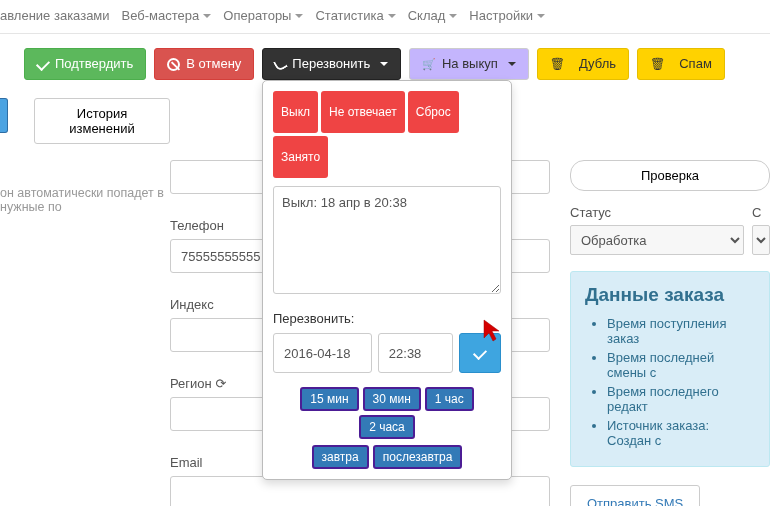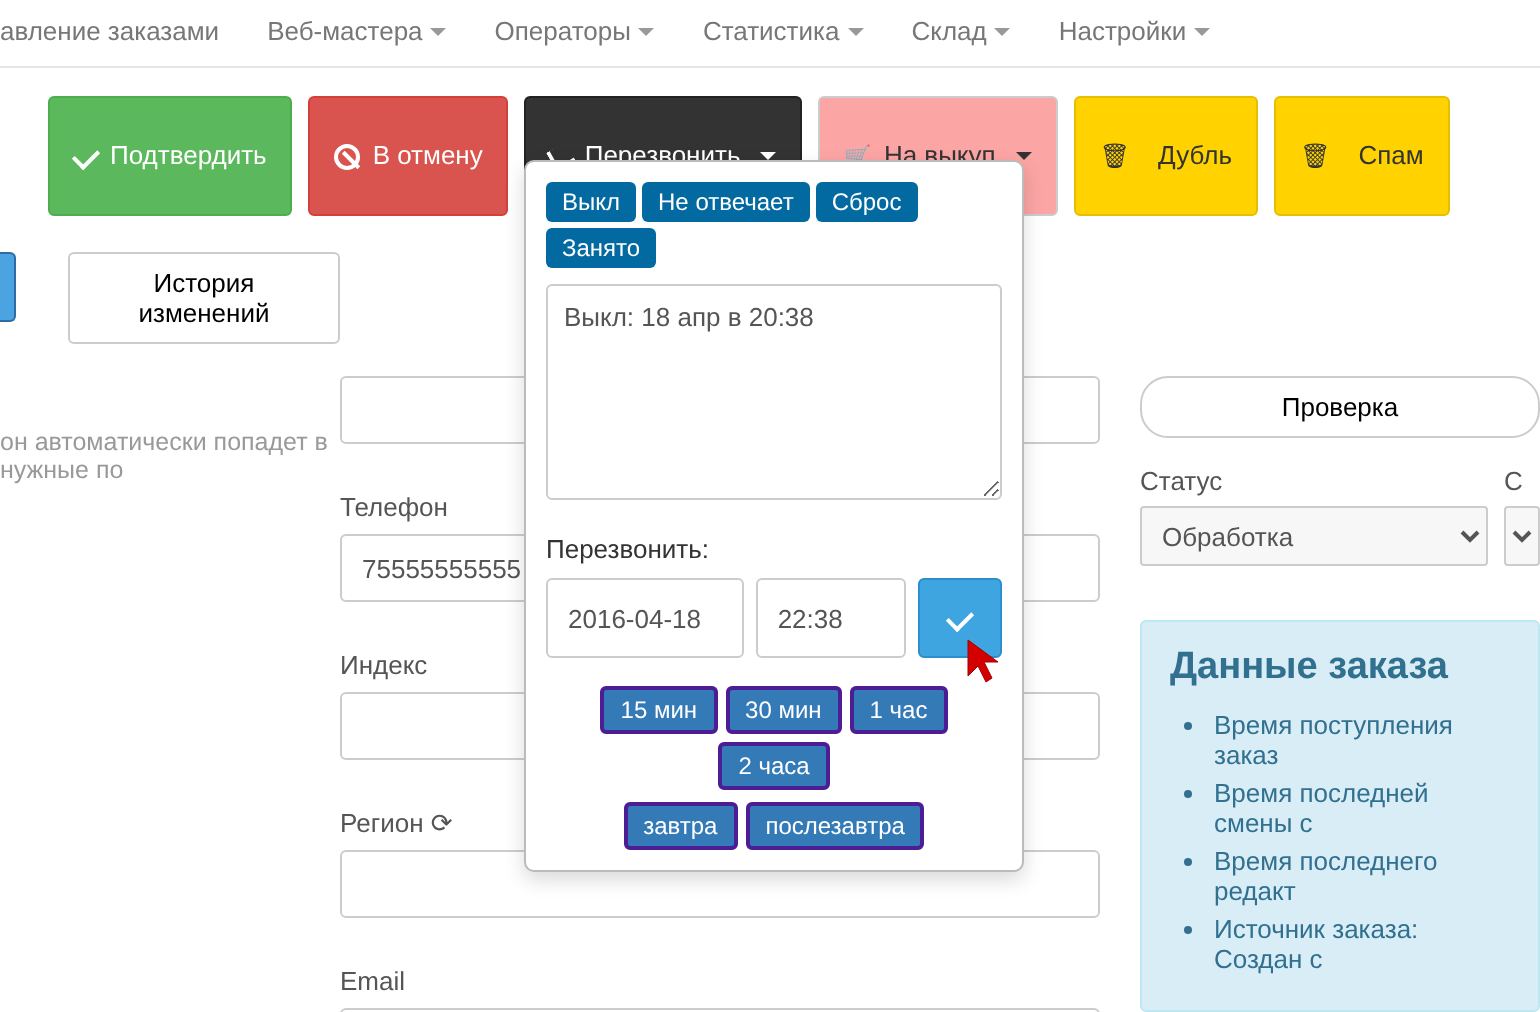--- a/index.html
+++ b/index.html
@@ -13,21 +13,21 @@
     overflow: hidden;
     position: relative;
   }
   
   .topnav {
     display: flex;
     align-items: flex-start;
     padding: 8px 10px 10px 0;
     font-size: 13px;
     color: #777;
-    gap: 24px;
+    gap: 12px;
   }
   .topnav .nav-item { cursor: pointer; display: flex; align-items: center; gap: 4px; }
   .caret-down {
     width: 0; height: 0;
     border-left: 4px solid transparent;
     border-right: 4px solid transparent;
     border-top: 4px solid #999;
     display: inline-block;
   }
   .divider { height: 1px; background: #e5e5e5; margin-bottom: 14px; }
@@ -36,30 +36,30 @@
     display: flex;
     gap: 8px;
     padding: 0 0 18px 24px;
   }
   .btn {
     display: inline-flex;
     align-items: center;
     gap: 6px;
     font-size: 13px;
     line-height: 1.4;
-    padding: 20px 12px;
+    padding: 6px 12px;
     border-radius: 3px;
     border: 1px solid transparent;
     cursor: pointer;
     white-space: nowrap;
   }
   .btn-success { background: #5cb85c; border-color: #4cae4c; color: #fff; }
   .btn-danger  { background: #d9534f; border-color: #d43f3a; color: #fff; }
   .btn-dark    { background: #333; border-color: #222; color: #fff; }
-  .btn-default { background: #fca5a5; border-color: #ccc; color: #333; }
+  .btn-default { background: #c4b5fd; border-color: #ccc; color: #333; }
   .btn-warning { background: #ffd200; border-color: #e6be00; color: #333; gap: 14px; }
   .btn-primary-sm {
     background: #337ab7; border: 2px solid #4c1d95; color: #fff;
     font-size: 12px; padding: 3px 8px; border-radius: 3px; cursor: pointer;
   }
   .btn-confirm {
     background: #3ea5e0; border: 1px solid #2a8fcc; color: #fff;
     padding: 7px 14px; border-radius: 3px; cursor: pointer;
     display: inline-flex; align-items: center;
   }
@@ -169,22 +169,22 @@
     width: 250px;
     background: #fff;
     border: 1px solid #bbb;
     border-radius: 5px;
     box-shadow: 0 4px 10px rgba(0,0,0,0.15);
     padding: 10px;
     z-index: 100;
   }
   .tag-row { display: flex; gap: 3px; flex-wrap: wrap; margin-bottom: 8px; }
   .tag {
-    background: #0369a1; color: #fff; font-size: 12px;
-    padding: 3px 8px; border-radius: 3px; cursor: pointer;
+    background: #ef4444; color: #fff; font-size: 12px;
+    padding: 14px 8px; border-radius: 3px; cursor: pointer;
   }
   .note-area {
     width: 100%; height: 108px;
     border: 1px solid #ccc; border-radius: 3px;
     padding: 8px; font-size: 13px; color: #555;
     resize: both;
     font-family: inherit;
   }
   .recall-label { font-size: 13px; color: #333; margin: 14px 0 7px 0; }
   .recall-row { display: flex; gap: 6px; }
@@ -203,21 +203,21 @@
   .select {
     width: 100%; height: 30px;
     border: 1px solid #ccc; border-radius:2px;
     font-size: 13px; background:#f7f7f7; color:#555;
     padding: 3px 6px;
   }
   .right-row { display:flex; gap:8px; align-items:flex-end;margin-top:12px;}
   .right-row .status-group{flex:1;}
   .right-row .cut{width:18px; overflow:hidden;}
   .panel-info {
-    margin-top: 27px;
+    margin-top: 16px;
     border: 1px solid #bce8f1;
     background: #d9edf7;
     border-radius: 3px;
     padding: 12px 14px 14px 14px;
     color: #31708f;
   }
   .panel-info h3 {
     font-size: 19px; font-weight: 700; margin-bottom: 10px;
   }
   .panel-info ul { list-style: disc; padding-left: 22px; font-size: 13px;}

